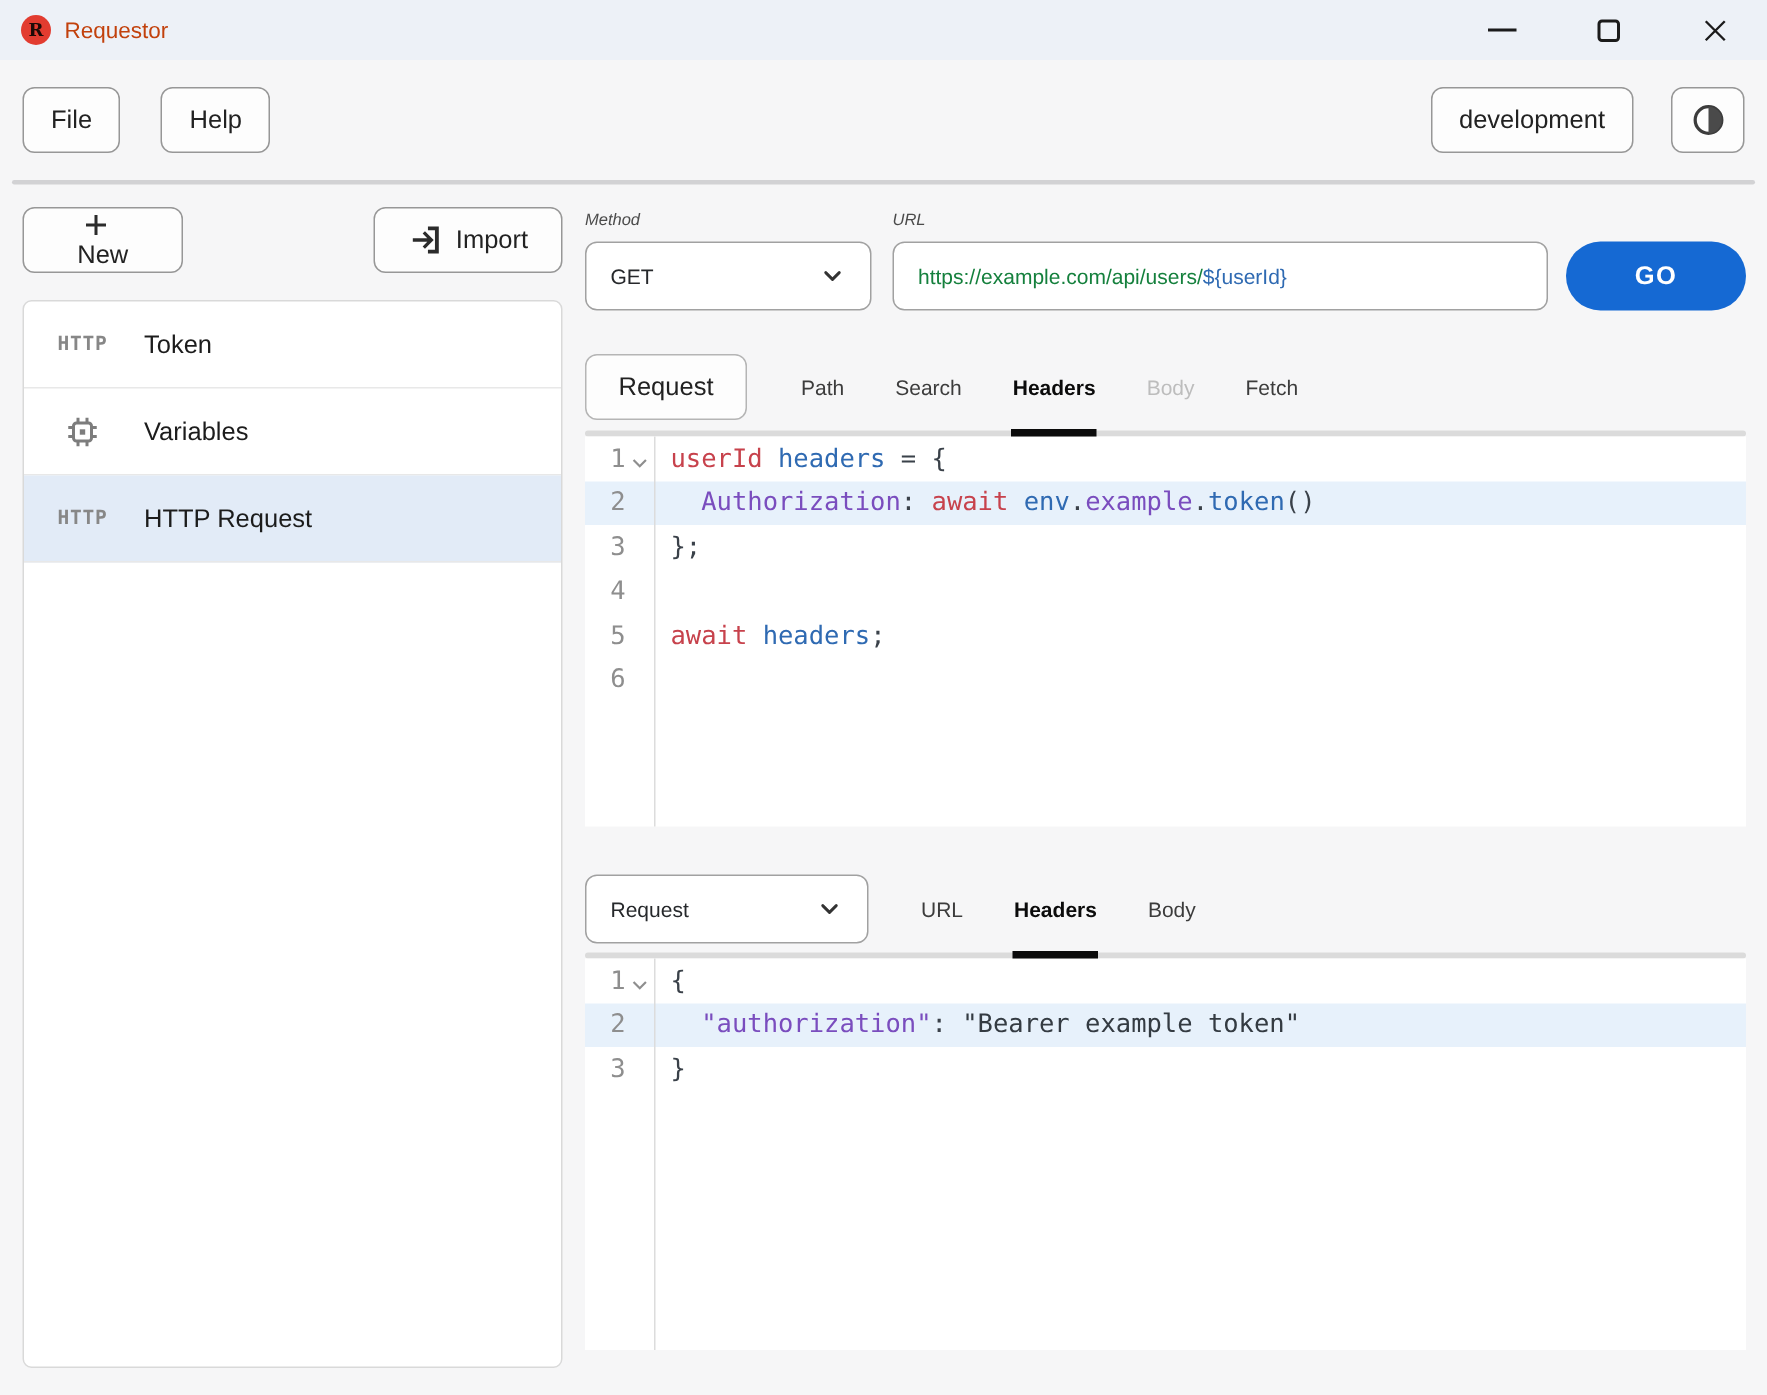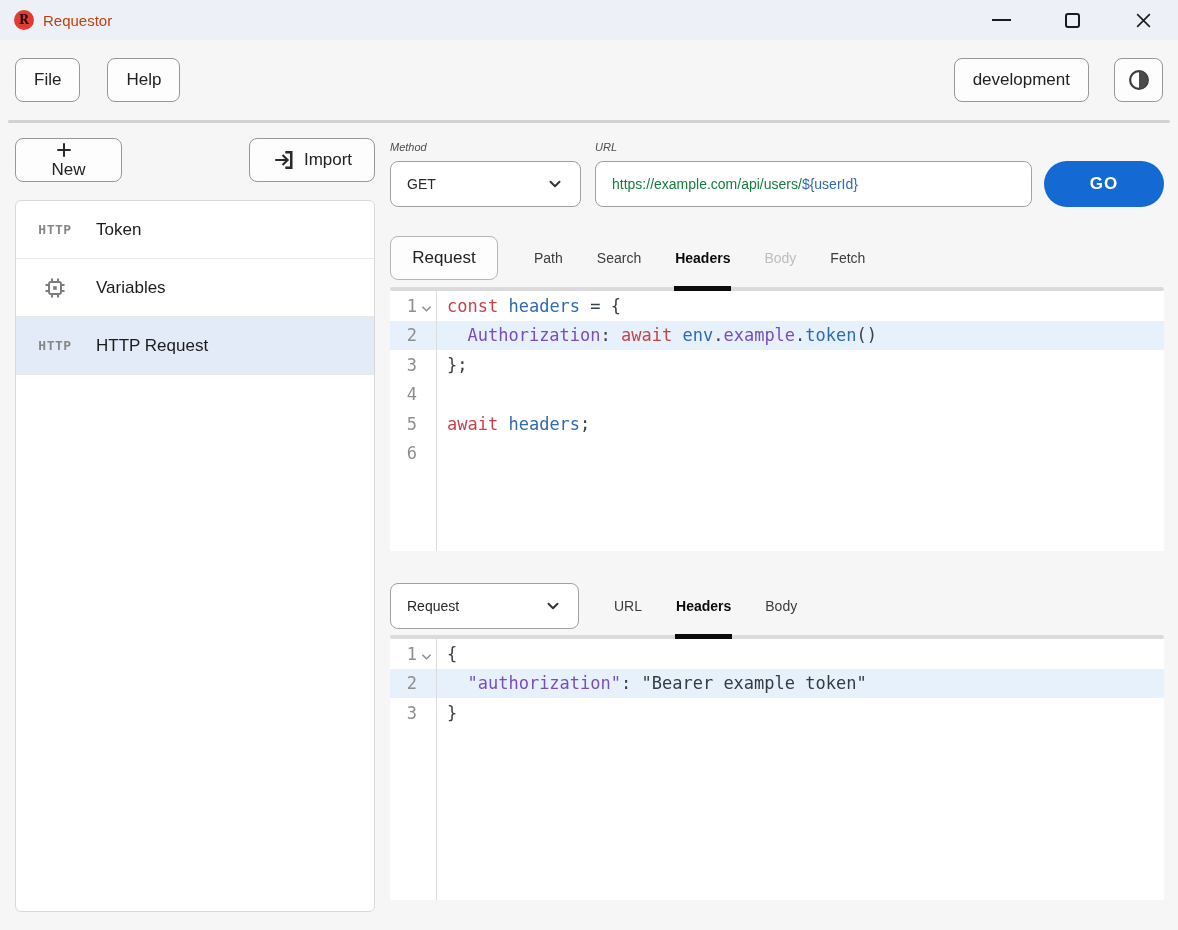--- a/index.html
+++ b/index.html
@@ -208,21 +208,21 @@
     <div class="editor" id="script-editor">
         <div class="ed-line">
           <div class="gutter-cell">
             <span class="num">1</span>
             <span class="fold">
               <svg width="11" height="8" viewBox="0 0 12 8">
                 <path d="M1.5 1.5L6 6l4.5-4.5" fill="none" stroke="#8e8e8e" stroke-width="1.6"></path>
               </svg>
             </span>
           </div>
-          <div class="code-cell"><span class="tk-kw">const</span><span class="tk-punct"> </span><span class="tk-ident">headers</span><span class="tk-punct"> = {</span></div>
+          <div class="code-cell"><span class="tk-kw">userId</span><span class="tk-punct"> </span><span class="tk-ident">headers</span><span class="tk-punct"> = {</span></div>
         </div>
         <div class="ed-line active">
           <div class="gutter-cell">
             <span class="num">2</span>
             <span class="fold"></span>
           </div>
           <div class="code-cell"><span class="tk-punct">  </span><span class="tk-prop">Authorization</span><span class="tk-punct">: </span><span class="tk-kw">await</span><span class="tk-punct"> </span><span class="tk-ident">env</span><span class="tk-punct">.</span><span class="tk-prop">example</span><span class="tk-punct">.</span><span class="tk-ident">token</span><span class="tk-punct">()</span></div>
         </div>
         <div class="ed-line">
           <div class="gutter-cell">

